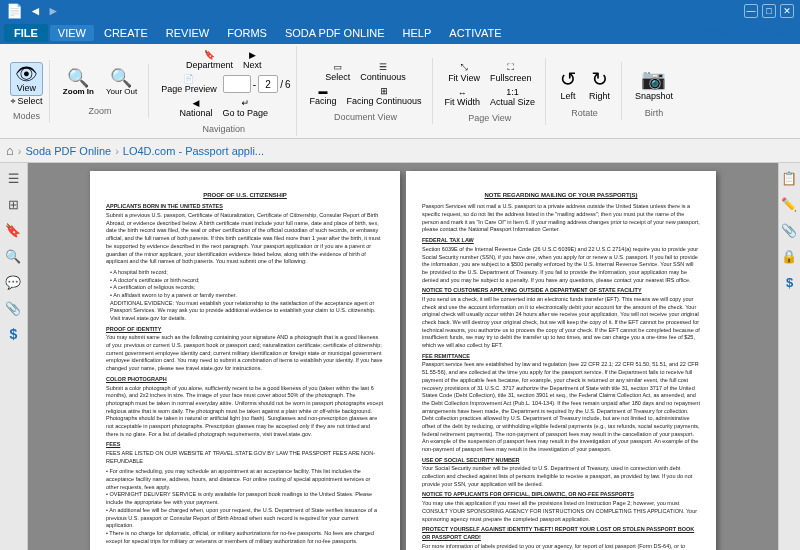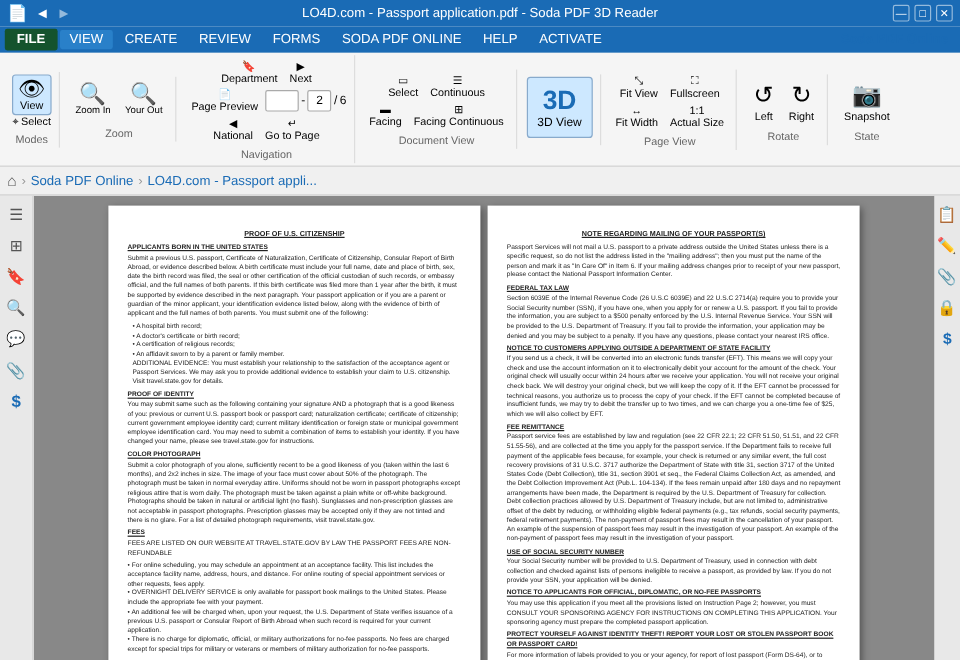--- a/index.html
+++ b/index.html
@@ -32,21 +32,21 @@
     }
     .menu-item {
       color: white;
       padding: 2px 8px;
       font-size: 11px;
       cursor: pointer;
       border-radius: 2px;
     }
     .menu-item.active { background: #2980c9; }
     .menu-file {
-      background: #14532d;
+      background: #0369a1;
       color: white;
       padding: 3px 10px;
       font-size: 11px;
       font-weight: bold;
       cursor: pointer;
       border-radius: 2px;
     }
 
     
     .toolbar {
@@ -213,21 +213,20 @@
 <body>
 
 <div class="title-bar">
   <div class="title-bar-left">
     <span class="title-icon">📄</span>
     <div class="title-bar-controls">
       <span style="font-size:12px; color:white; padding:0 2px; cursor:pointer;">◄</span>
       <span style="font-size:12px; color:#ffffff88; padding:0 2px; cursor:pointer;">►</span>
     </div>
   </div>
-  <span class="title-bar-title">LO4D.com - Passport application.pdf - Soda PDF 3D Reader</span>
   <div class="title-right">
     <span class="title-btn">—</span>
     <span class="title-btn">□</span>
     <span class="title-btn">✕</span>
   </div>
 </div>
 
 <div class="menu-bar">
   <span class="menu-file">FILE</span>
   <span class="menu-item active">VIEW</span>
@@ -253,21 +252,21 @@
       <span>⌖</span>
       <span>Select</span>
     </div>
     <span class="toolbar-group-label">Modes</span>
   </div>
 
   <div class="toolbar-group">
     <div class="toolbar-group-inner">
       <div class="toolbar-btn">
         <span class="toolbar-btn-icon">🔍</span>
-        <span style="font-size:8px;">Zoom In</span>
+        <span style="font-size:8px;font-weight:bold;">Zoom In</span>
       </div>
       <div class="toolbar-btn">
         <span class="toolbar-btn-icon">🔍</span>
         <span style="font-size:8px;">Your Out</span>
       </div>
     </div>
     <span class="toolbar-group-label">Zoom</span>
   </div>
 
   <div class="toolbar-group">
@@ -322,27 +321,20 @@
         <span>Facing</span>
       </div>
       <div class="toolbar-btn toolbar-btn-sm">
         <span>⊞</span>
         <span>Facing Continuous</span>
       </div>
     </div>
     <span class="toolbar-group-label">Document View</span>
   </div>
 
-  <div class="toolbar-group">
-    <div class="toolbar-btn active" style="font-size:10px; padding: 6px 8px;">
-      <span style="font-size:22px; color:#1a6bb5; font-weight:bold;">3D</span>
-      <span>3D View</span>
-    </div>
-    <span class="toolbar-group-label"></span>
-  </div>
 
   <div class="toolbar-group">
     <div class="tb-row">
       <div class="toolbar-btn toolbar-btn-sm">
         <span>⤡</span>
         <span>Fit View</span>
       </div>
       <div class="toolbar-btn toolbar-btn-sm">
         <span>⛶</span>
         <span>Fullscreen</span>
@@ -373,21 +365,21 @@
       </div>
     </div>
     <span class="toolbar-group-label">Rotate</span>
   </div>
 
   <div class="toolbar-group" style="border-right:none;">
     <div class="toolbar-btn">
       <span style="font-size:20px;">📷</span>
       <span>Snapshot</span>
     </div>
-    <span class="toolbar-group-label">State</span>
+    <span class="toolbar-group-label">Birth</span>
   </div>
 </div>
 
 <div class="breadcrumb-bar">
   <span class="breadcrumb-icon">⌂</span>
   <span class="breadcrumb-sep">›</span>
   <span class="breadcrumb-item">Soda PDF Online</span>
   <span class="breadcrumb-sep">›</span>
   <span class="breadcrumb-item">LO4D.com - Passport appli...</span>
 </div>

